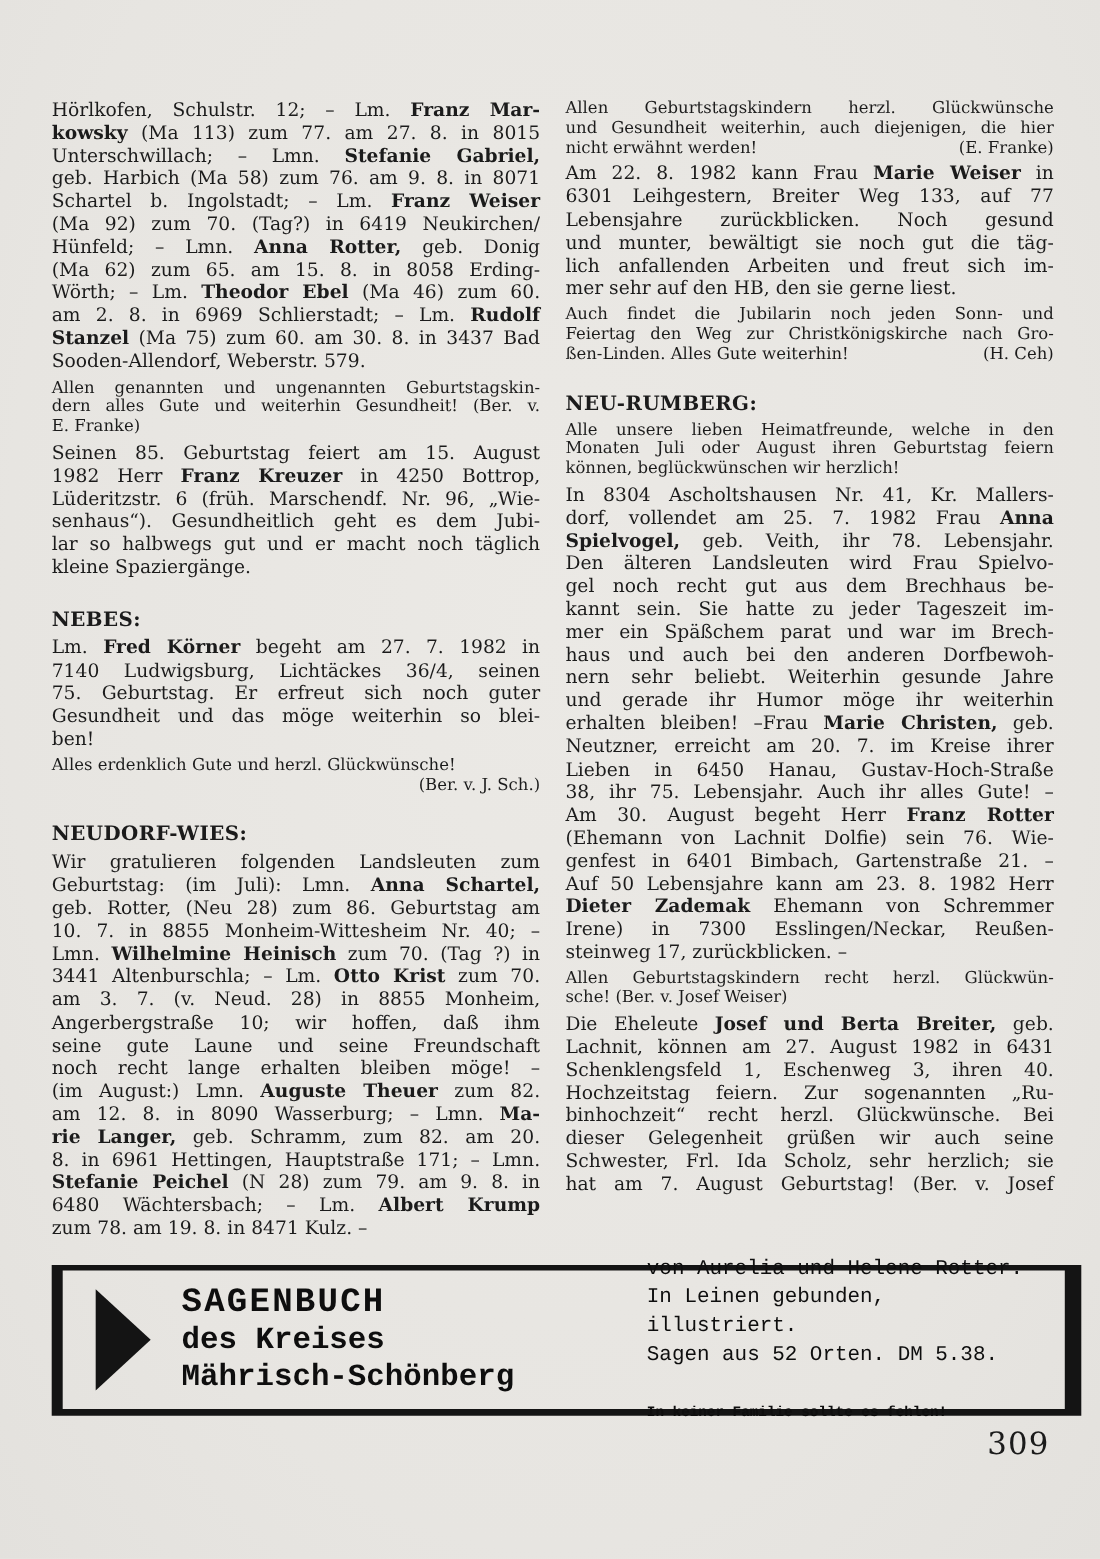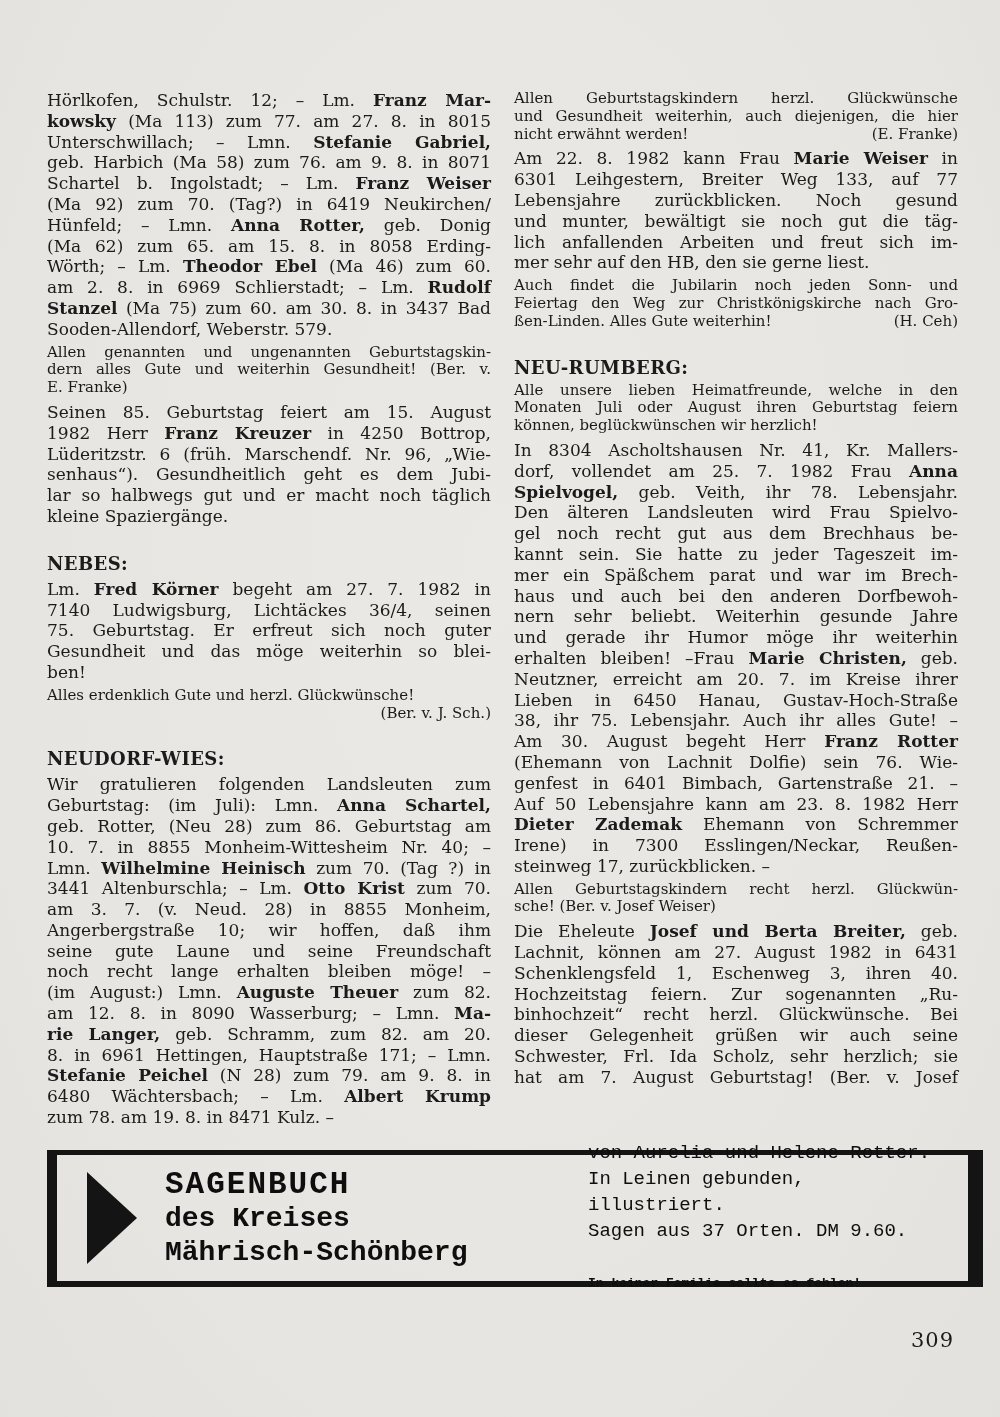--- a/index.html
+++ b/index.html
@@ -39,21 +39,21 @@
     width:0;height:0;margin-left:30px;
     border-top:46px solid transparent;
     border-bottom:46px solid transparent;
     border-left:50px solid #141414;
   }
   .ad-title{margin-left:28px;font-weight:bold;line-height:1.0;}
   .ad-t1{font-size:31px;letter-spacing:2px;line-height:35px;}
   .ad-t2{font-size:28px;line-height:34px;}
   .ad-right{margin-left:auto;margin-right:28px;width:352px;font-size:19px;line-height:26px;}
   .ad-slogan{font-weight:bold;margin-top:27px;font-size:13px;}
-  .pagenum{position:absolute;right:46px;top:1296px;font-size:21px;letter-spacing:1px;margin-top:32px;}
+  .pagenum{position:absolute;right:46px;top:1296px;font-size:28px;letter-spacing:1px;}
 </style>
 </head>
 <body>
 
 <div class="page">
   <div class="cols">
     <div class="col">
         <div class="block body">
           <div class="line a-j"><span>Hörlkofen, Schulstr. 12; – Lm. </span><span class="bold">Franz Mar-</span></div>
           <div class="line a-j"><span class="bold">kowsky</span><span> (Ma 113) zum 77. am 27. 8. in 8015</span></div>
@@ -188,19 +188,19 @@
   <div class="ad">
     <div class="ad-arrow"></div>
     <div class="ad-title">
       <div class="ad-t1">SAGENBUCH</div>
       <div class="ad-t2">des Kreises</div>
       <div class="ad-t2">Mährisch-Schönberg</div>
     </div>
     <div class="ad-right">
       <div>von Aurelia und Helene Rotter.</div>
       <div>In Leinen gebunden, illustriert.</div>
-      <div>Sagen aus 37 Orten. DM 9.60.</div>
+      <div>Sagen aus 52 Orten. DM 5.38.</div>
       <div class="ad-slogan">In keiner Familie sollte es fehlen!</div>
     </div>
   </div>
 
   <div class="pagenum">309</div>
 </div>
 
 </body></html>

